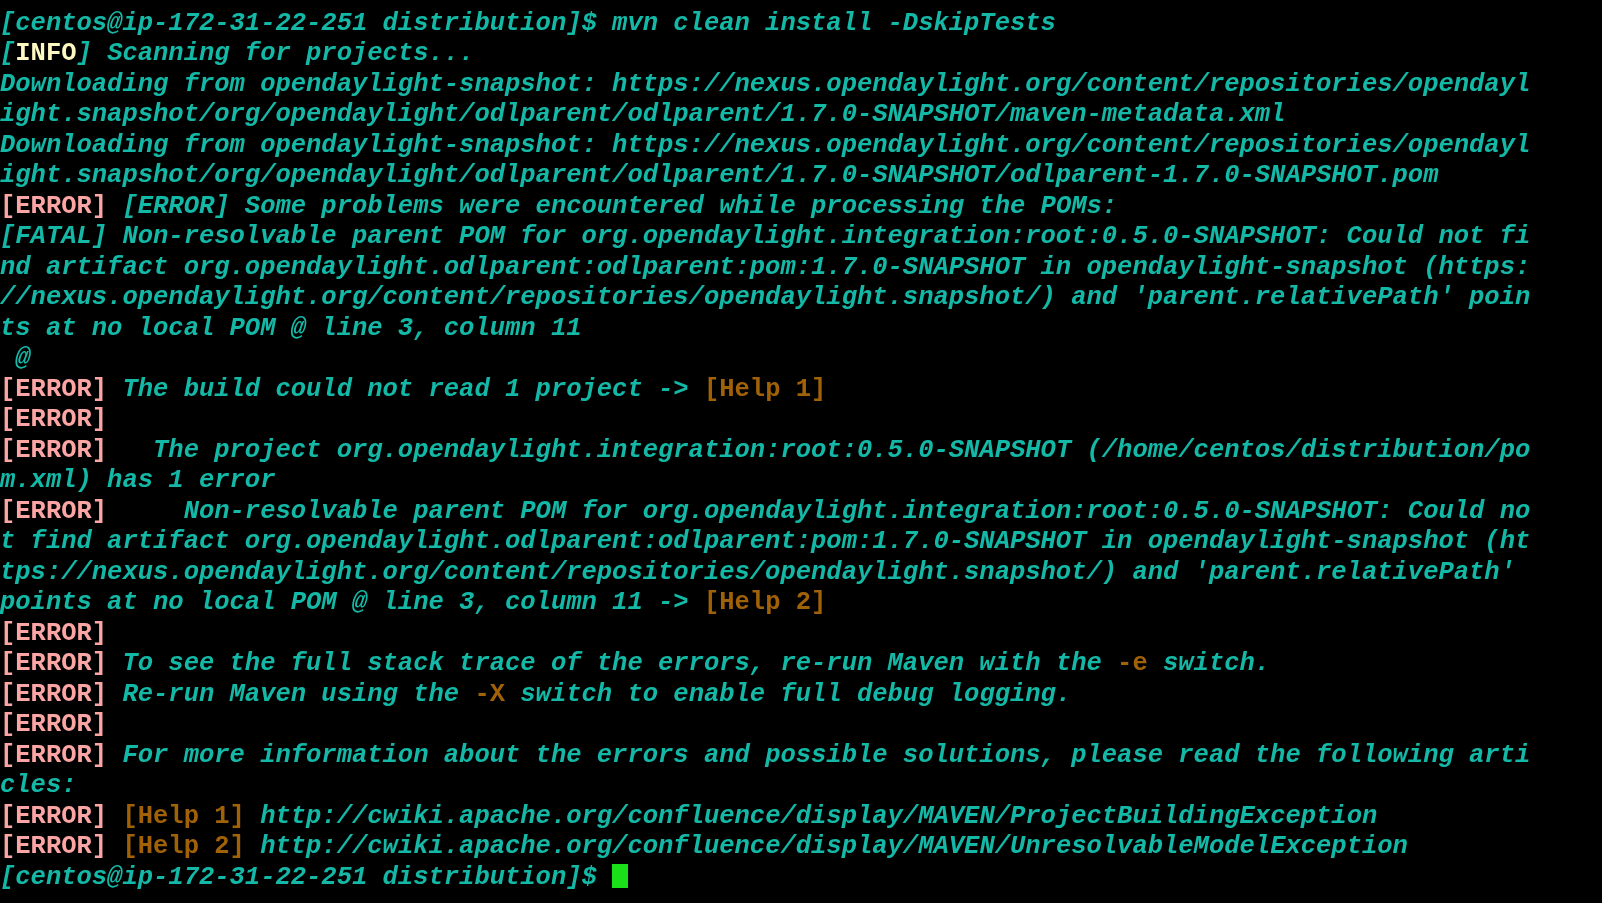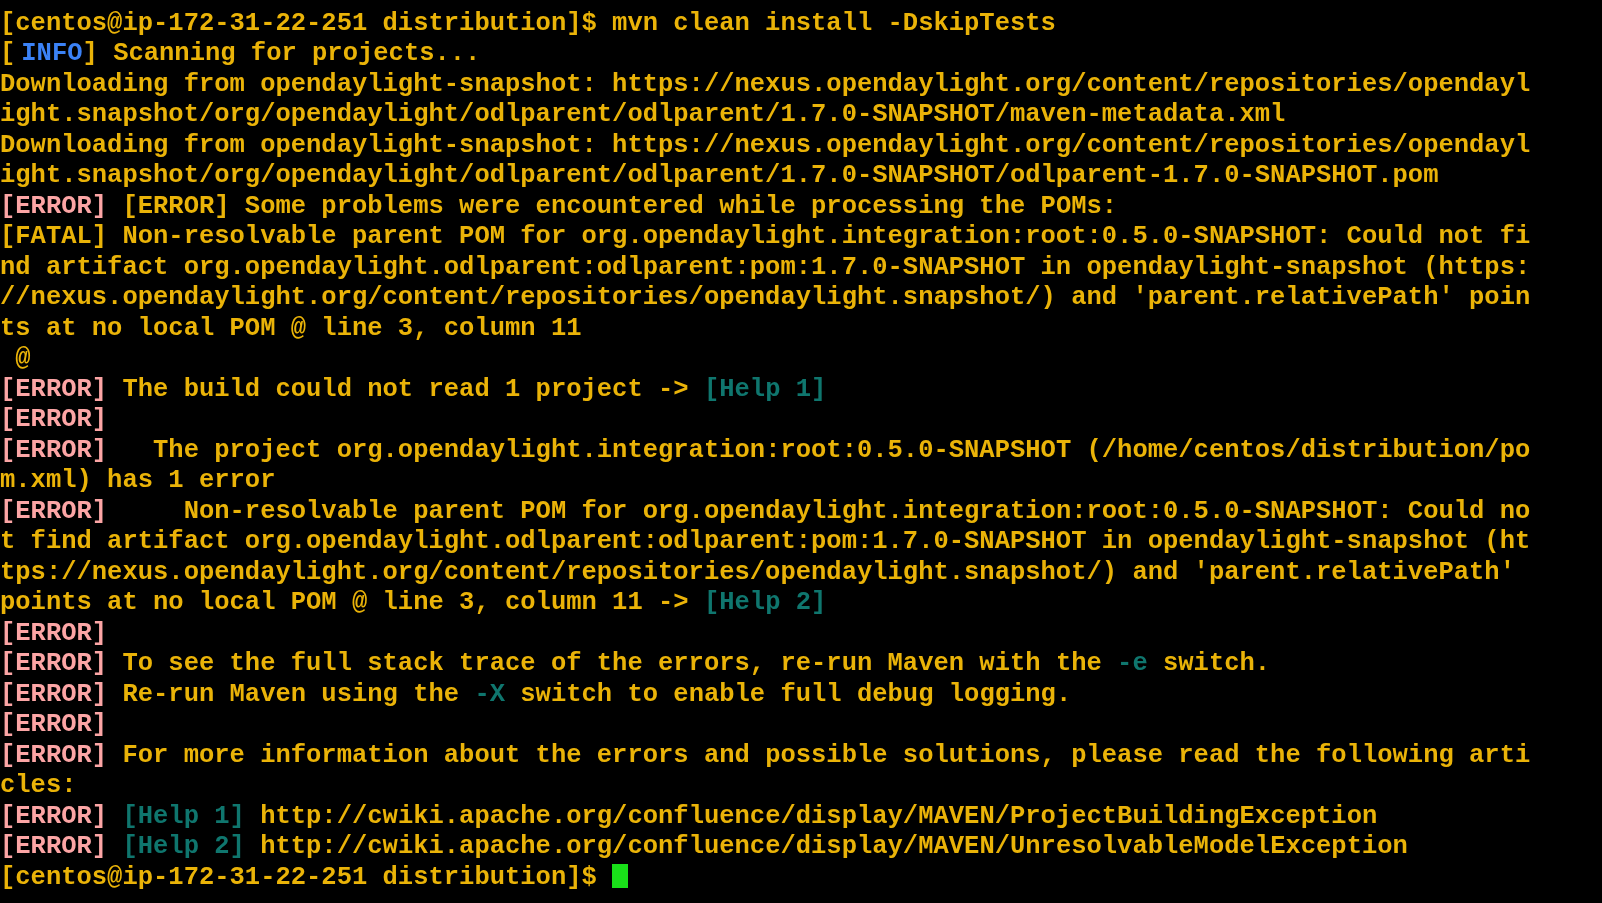--- a/index.html
+++ b/index.html
@@ -35,24 +35,24 @@
     color: #19e019;
     font-weight: bold;
     -webkit-font-smoothing: none;
   }
   .row {
     height: 30.5px;
     white-space: pre;
     overflow: hidden;
     display: block;
   }
-  .g  { color: #eab308; }   
+  .g  { color: #14b8a6; font-style: italic; }   
   .r  { color: #fca5a5; }   
-  .b  { color: #3b82f6; margin-left: 6px; }   
-  .w  { color: #0f766e; }   
+  .b  { color: #fef9c3; }   
+  .w  { color: #a16207; }   
   .cursor {
     display: inline-block;
     width: 16.3px;
     height: 24px;
     background: #19e019;
     vertical-align: -4px;
   }
 </style>
 </head>
 <body>

